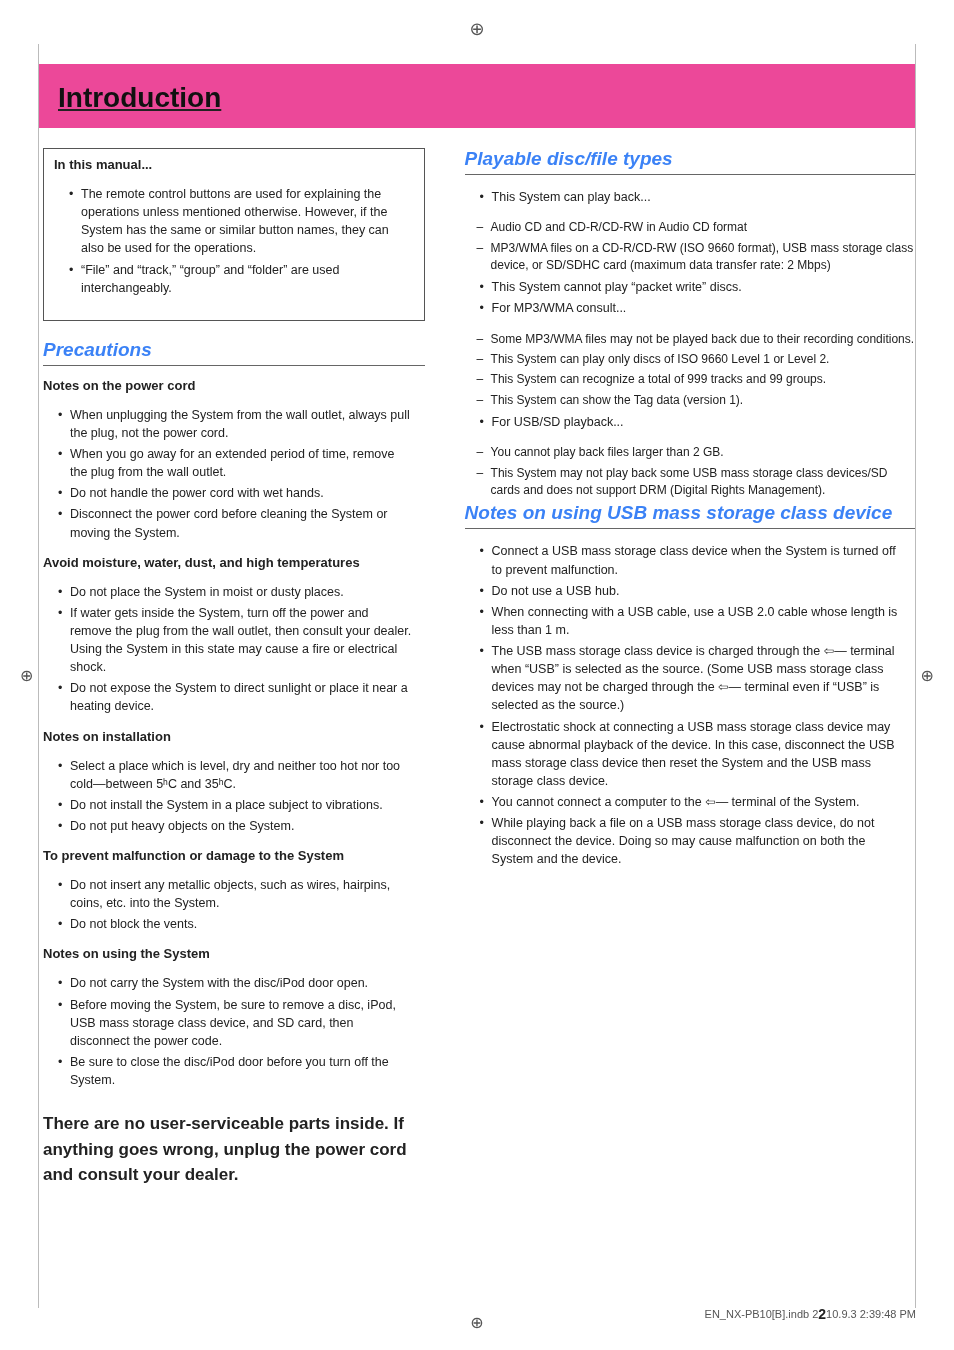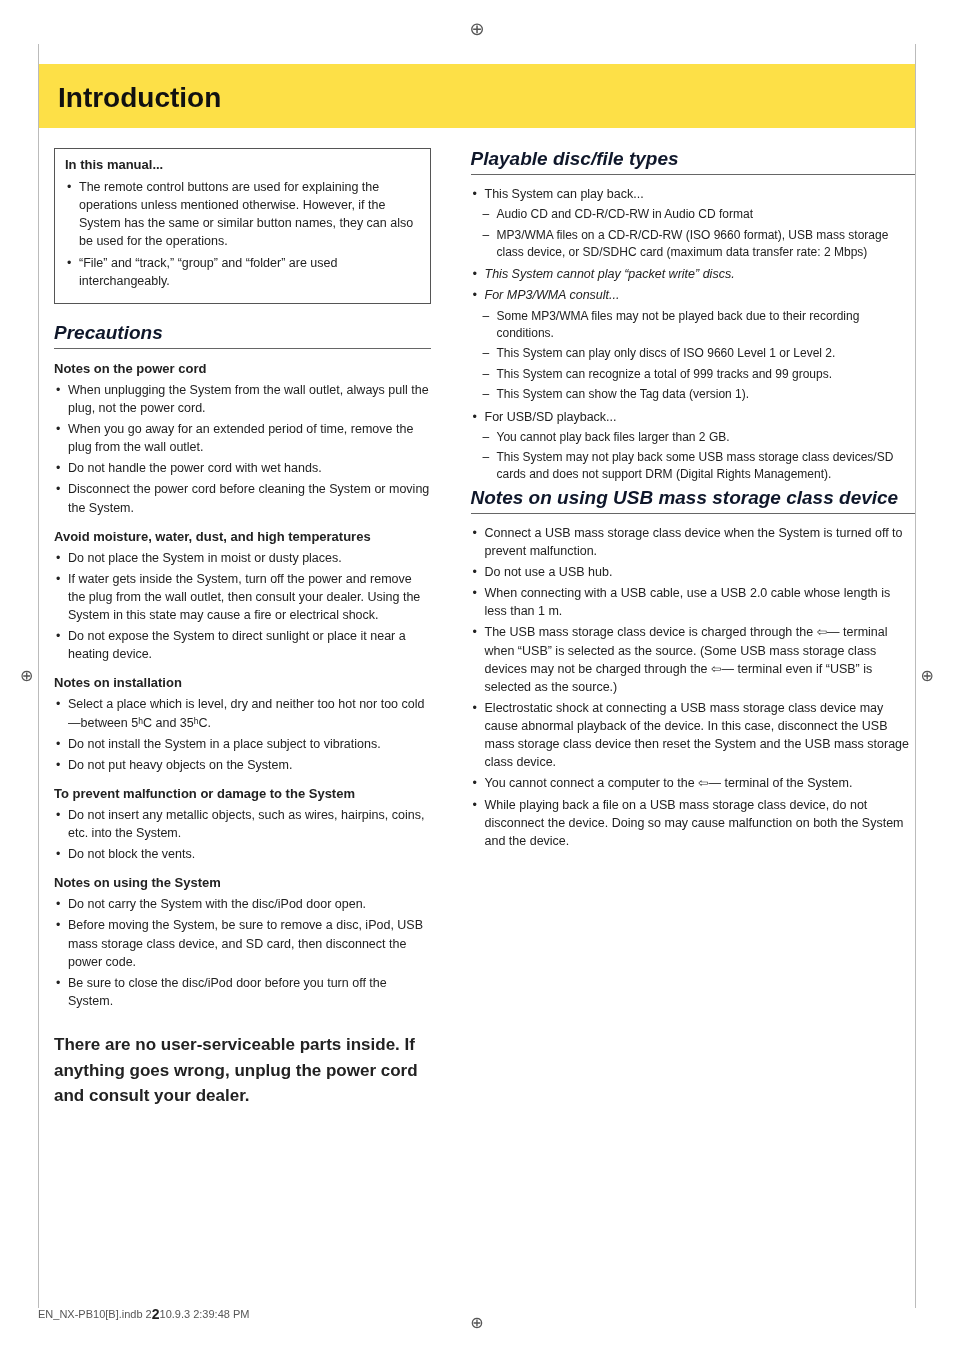--- a/index.html
+++ b/index.html
@@ -56,36 +56,37 @@
       height: 20px;
     }
     .tick {
       width: 1px;
       height: 14px;
       background: #bbb;
     }
 
     
     .page-title-section {
-      background: #fde047;
+      background: #ec4899;
       margin: 0 38px 0 38px;
       padding: 18px 20px 14px 20px;
       margin-bottom: 0;
+      text-decoration: underline;
     }
     .page-title {
       font-size: 28px;
       font-weight: bold;
       color: #111;
     }
 
     
     .content-area {
       display: flex;
       margin: 0 38px;
-      padding: 20px 0 0 16px;
+      padding: 20px 0 0 5px;
       gap: 0;
     }
 
     
     .left-col {
       width: 46%;
       padding-right: 20px;
     }
 
     
@@ -105,39 +106,39 @@
       font-weight: bold;
       font-size: 13px;
       margin-bottom: 6px;
     }
 
     
     .section-heading {
       font-size: 19px;
       font-style: italic;
       font-weight: bold;
-      color: #0f172a;
+      color: #3b82f6;
       border-bottom: 1px solid #666;
       padding-bottom: 4px;
       margin-bottom: 10px;
     }
 
     
     .sub-heading {
       font-weight: bold;
       font-size: 13px;
       margin-top: 12px;
       margin-bottom: 5px;
     }
 
     
     ul.bullet-list {
       list-style: none;
       padding: 0;
-      margin: 0;
+      margin: 13px;
     }
     ul.bullet-list li {
       padding-left: 14px;
       position: relative;
       margin-bottom: 3px;
       line-height: 1.45;
       font-size: 12.5px;
     }
     ul.bullet-list li::before {
       content: "•";
@@ -176,21 +177,21 @@
     }
 
     
     .footer {
       position: absolute;
       bottom: 28px;
       left: 38px;
       right: 38px;
       display: flex;
       align-items: center;
-      justify-content: flex-start;
+      justify-content: flex-end;
       font-size: 11px;
       color: #555;
     }
     .footer-center {
       font-size: 14px;
       font-weight: bold;
       color: #222;
     }
 
     
@@ -288,21 +289,21 @@
       <div class="section-heading">Playable disc/file types</div>
 
       <ul class="bullet-list">
         <li>This System can play back...</li>
       </ul>
       <ul class="dash-list">
         <li>Audio CD and CD-R/CD-RW in Audio CD format</li>
         <li>MP3/WMA files on a CD-R/CD-RW (ISO 9660 format), USB mass storage class device, or SD/SDHC card (maximum data transfer rate: 2 Mbps)</li>
       </ul>
 
-      <ul class="bullet-list" style="margin-top:4px;font-style:italic;">
+      <ul class="bullet-list" style="margin-top:4px;">
         <li>This System cannot play “packet write” discs.</li>
         <li>For MP3/WMA consult...</li>
       </ul>
       <ul class="dash-list">
         <li>Some MP3/WMA files may not be played back due to their recording conditions.</li>
         <li>This System can play only discs of ISO 9660 Level 1 or Level 2.</li>
         <li>This System can recognize a total of 999 tracks and 99 groups.</li>
         <li>This System can show the Tag data (version 1).</li>
       </ul>
       <ul class="bullet-list" style="margin-top:4px;">

